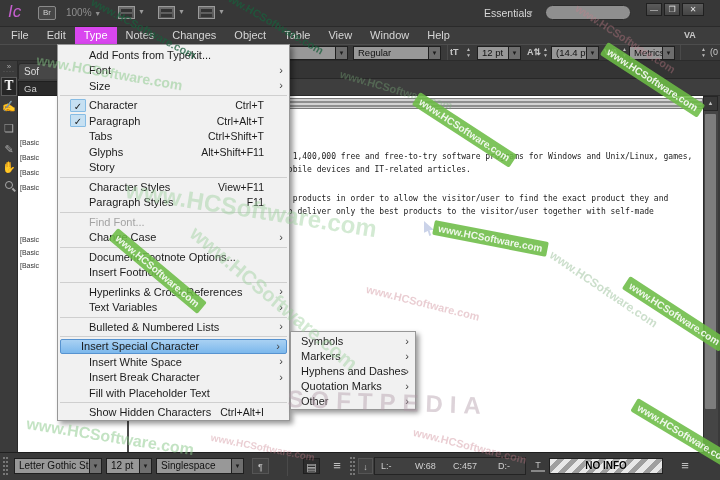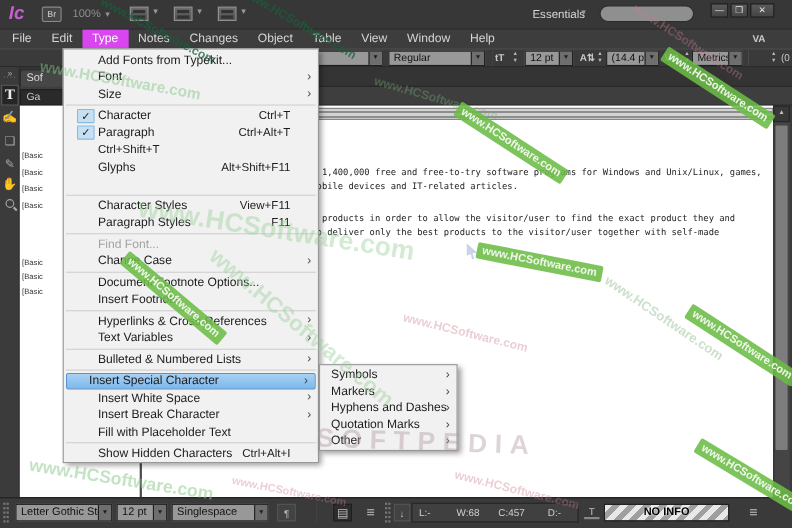--- a/index.html
+++ b/index.html
@@ -3,21 +3,21 @@
 <meta charset="utf-8">
 <style>
   html,body{margin:0;padding:0;background:#222;}
   *{box-sizing:border-box;}
   #screen{position:relative;width:720px;height:480px;background:#3a3a3a;overflow:hidden;
           font-family:"Liberation Sans",sans-serif;color:#d6d6d6;}
   .abs{position:absolute;}
 
   
   .titlebar{left:0;top:0;width:720px;height:27px;background:#373737;border-bottom:1px solid #2a2a2a;}
-  .logo{left:8px;top:2px;font-size:17px;font-weight:bold;color:#c55fce;font-style:italic;}
+  .logo{left:8px;top:2px;font-size:17px;font-weight:normal;color:#c55fce;font-style:italic;}
   .br-btn{left:38px;top:6px;width:18px;height:14px;border:1px solid #8a8a8a;border-radius:2px;
           background:#474747;font-size:8px;line-height:12px;text-align:center;color:#cfcfcf;}
   .zoom-ctl{left:66px;top:7px;font-size:10px;color:#8f8f8f;}
   .tb-ic{top:6px;width:17px;height:13px;border:1px solid #9a9a9a;background:linear-gradient(#6d6d6d,#525252);}
   .tb-ic i{display:block;margin:2px;height:3px;background:#333;}
   .tb-car{top:8px;font-size:7px;color:#9a9a9a;}
   .workspace{left:484px;top:7px;font-size:10.5px;color:#d8d8d8;}
   .ws-car{left:527px;top:9px;font-size:7px;color:#9a9a9a;}
   .search{left:545px;top:5px;width:86px;height:15px;background:#8f8f8f;border:1px solid #2c2c2c;
           border-radius:8px;color:#333;font-size:10px;padding:0 6px 0 18px;outline:none;}
@@ -253,29 +253,31 @@
       <span class="lbl">Character</span>
       <span class="sc">Ctrl+T</span>
     </div>
     <div class="mi">
       <span class="gut checked">✓</span>
       <span class="lbl">Paragraph</span>
       <span class="sc">Ctrl+Alt+T</span>
     </div>
     <div class="mi">
       <span class="gut"></span>
+        <span class="lbl">Tabs</span>
       <span class="sc">Ctrl+Shift+T</span>
     </div>
     <div class="mi">
       <span class="gut"></span>
         <span class="lbl">Glyphs</span>
       <span class="sc">Alt+Shift+F11</span>
     </div>
     <div class="mi">
       <span class="gut"></span>
+        <span class="lbl">Story</span>
     </div>
     <div class="msep"></div>
     <div class="mi">
       <span class="gut"></span>
         <span class="lbl">Character Styles</span>
       <span class="sc">View+F11</span>
     </div>
     <div class="mi">
       <span class="gut"></span>
         <span class="lbl">Paragraph Styles</span>

